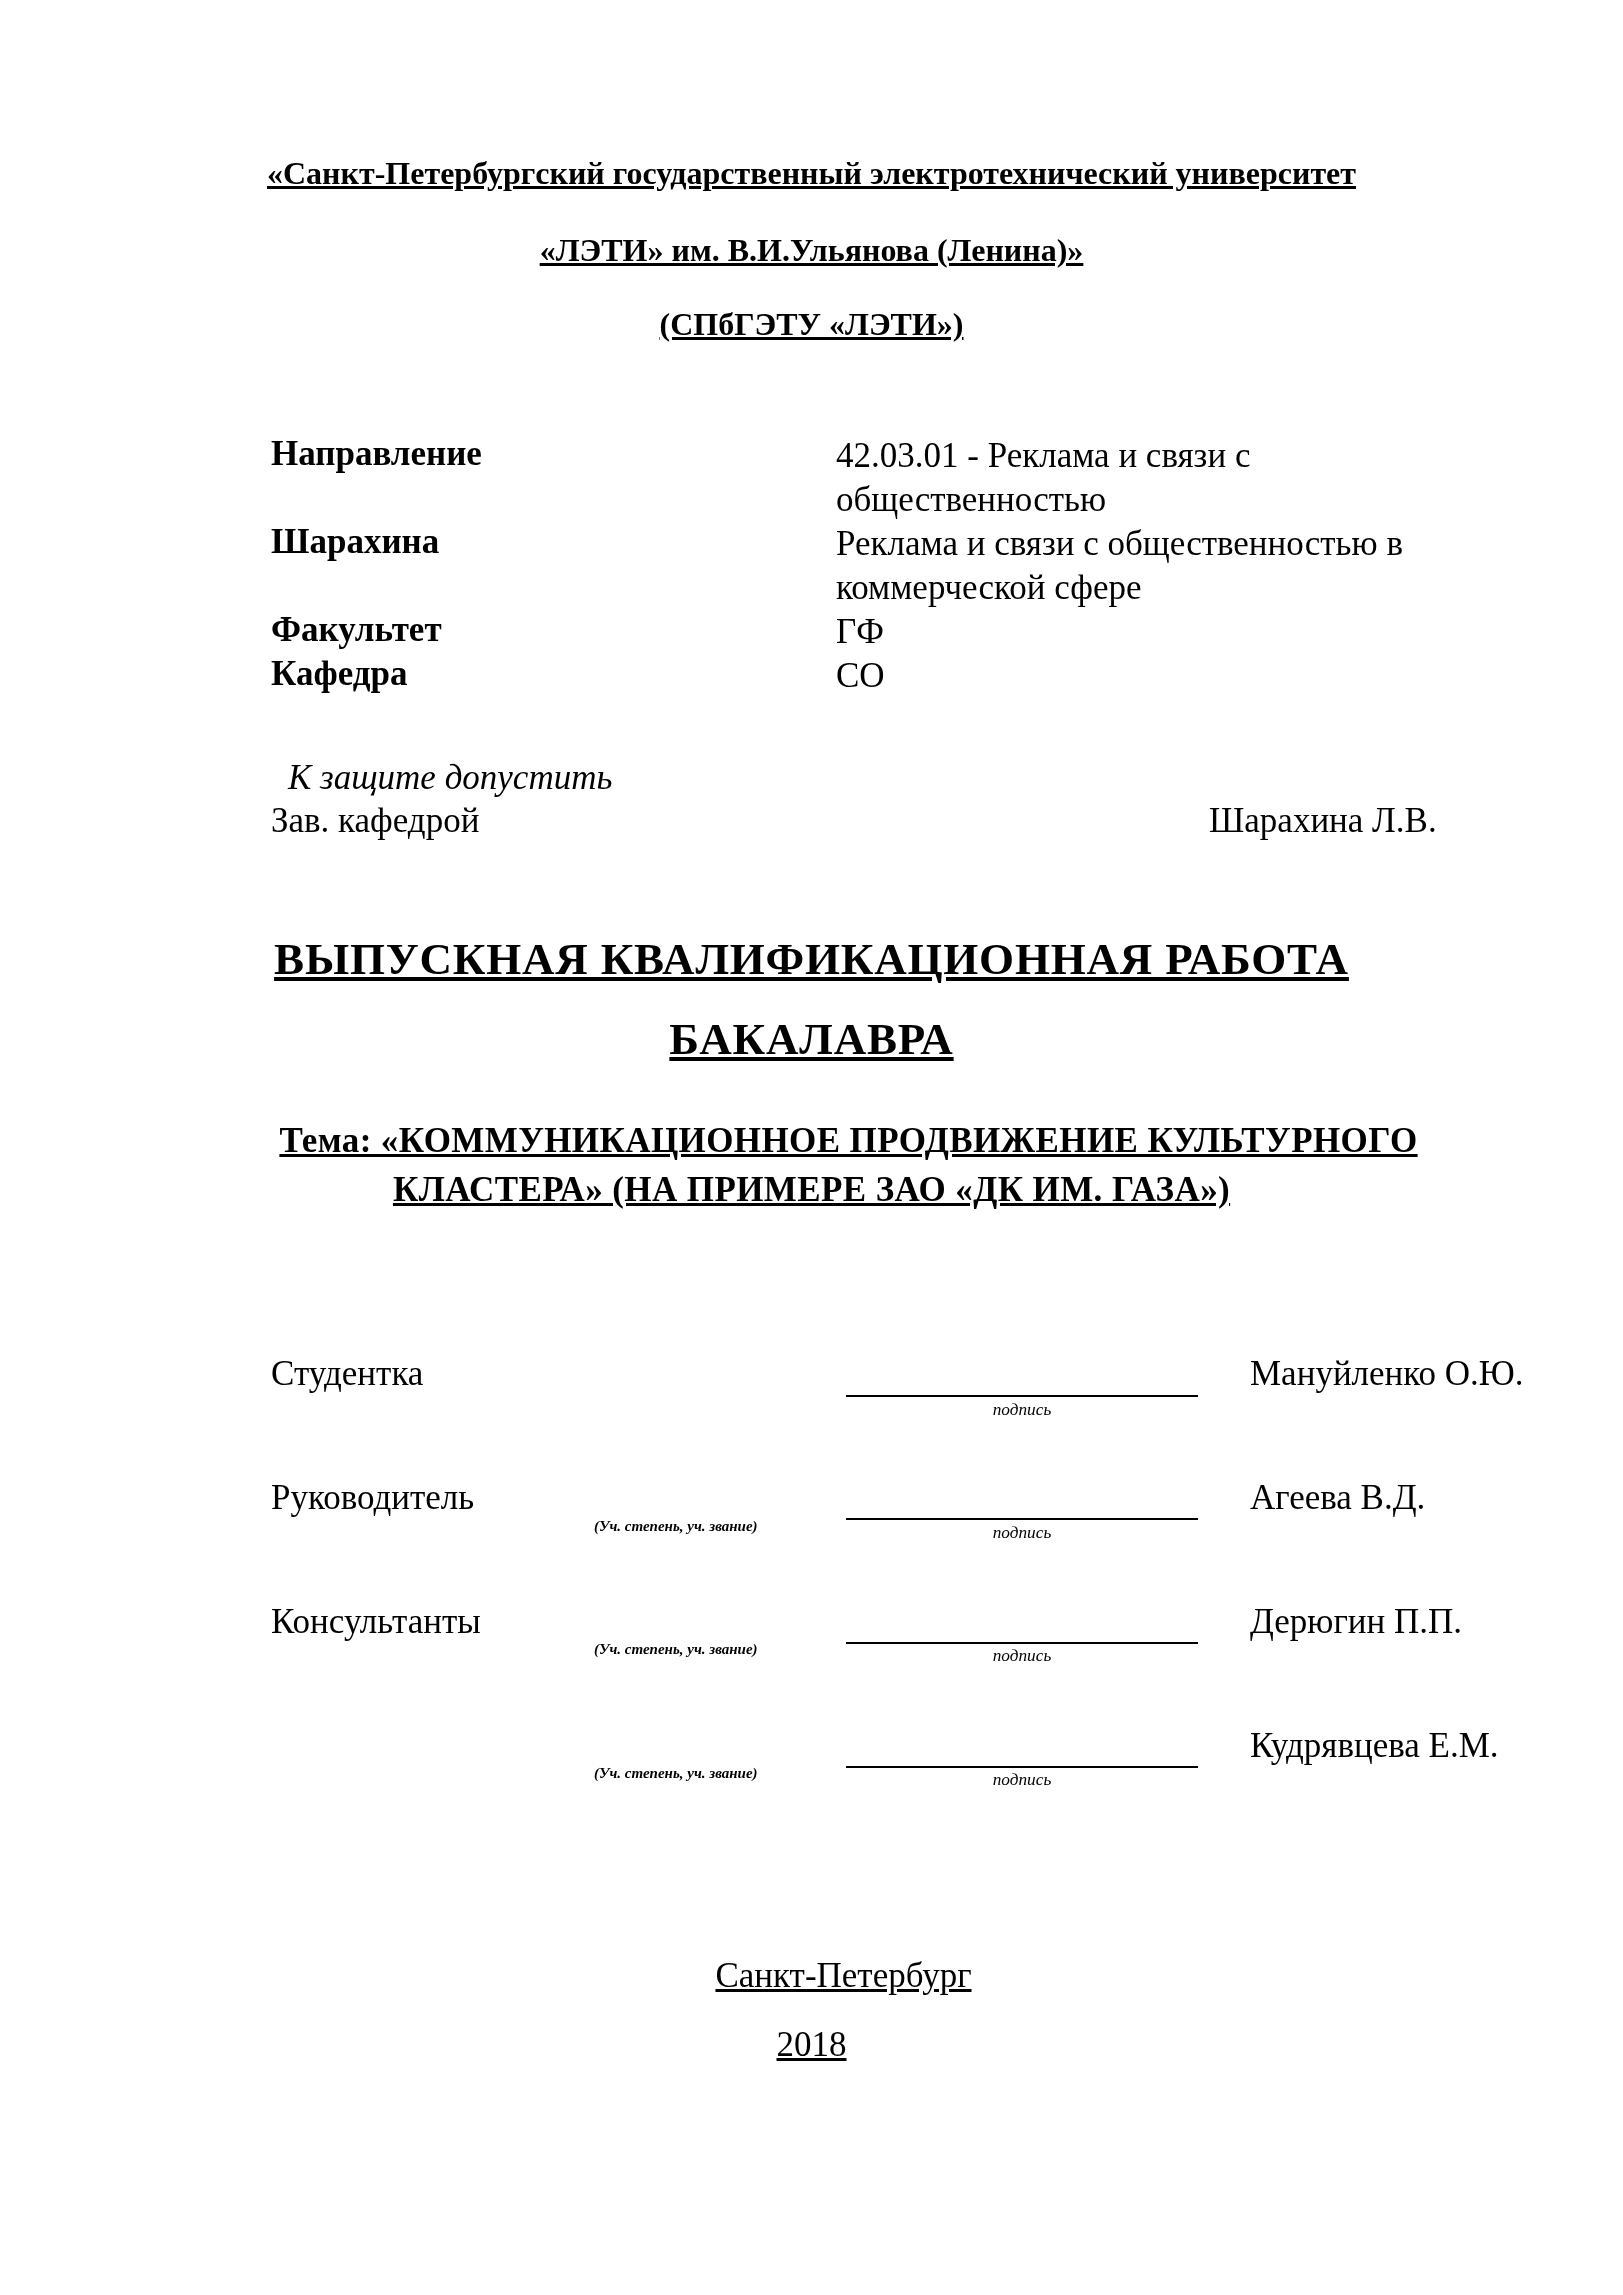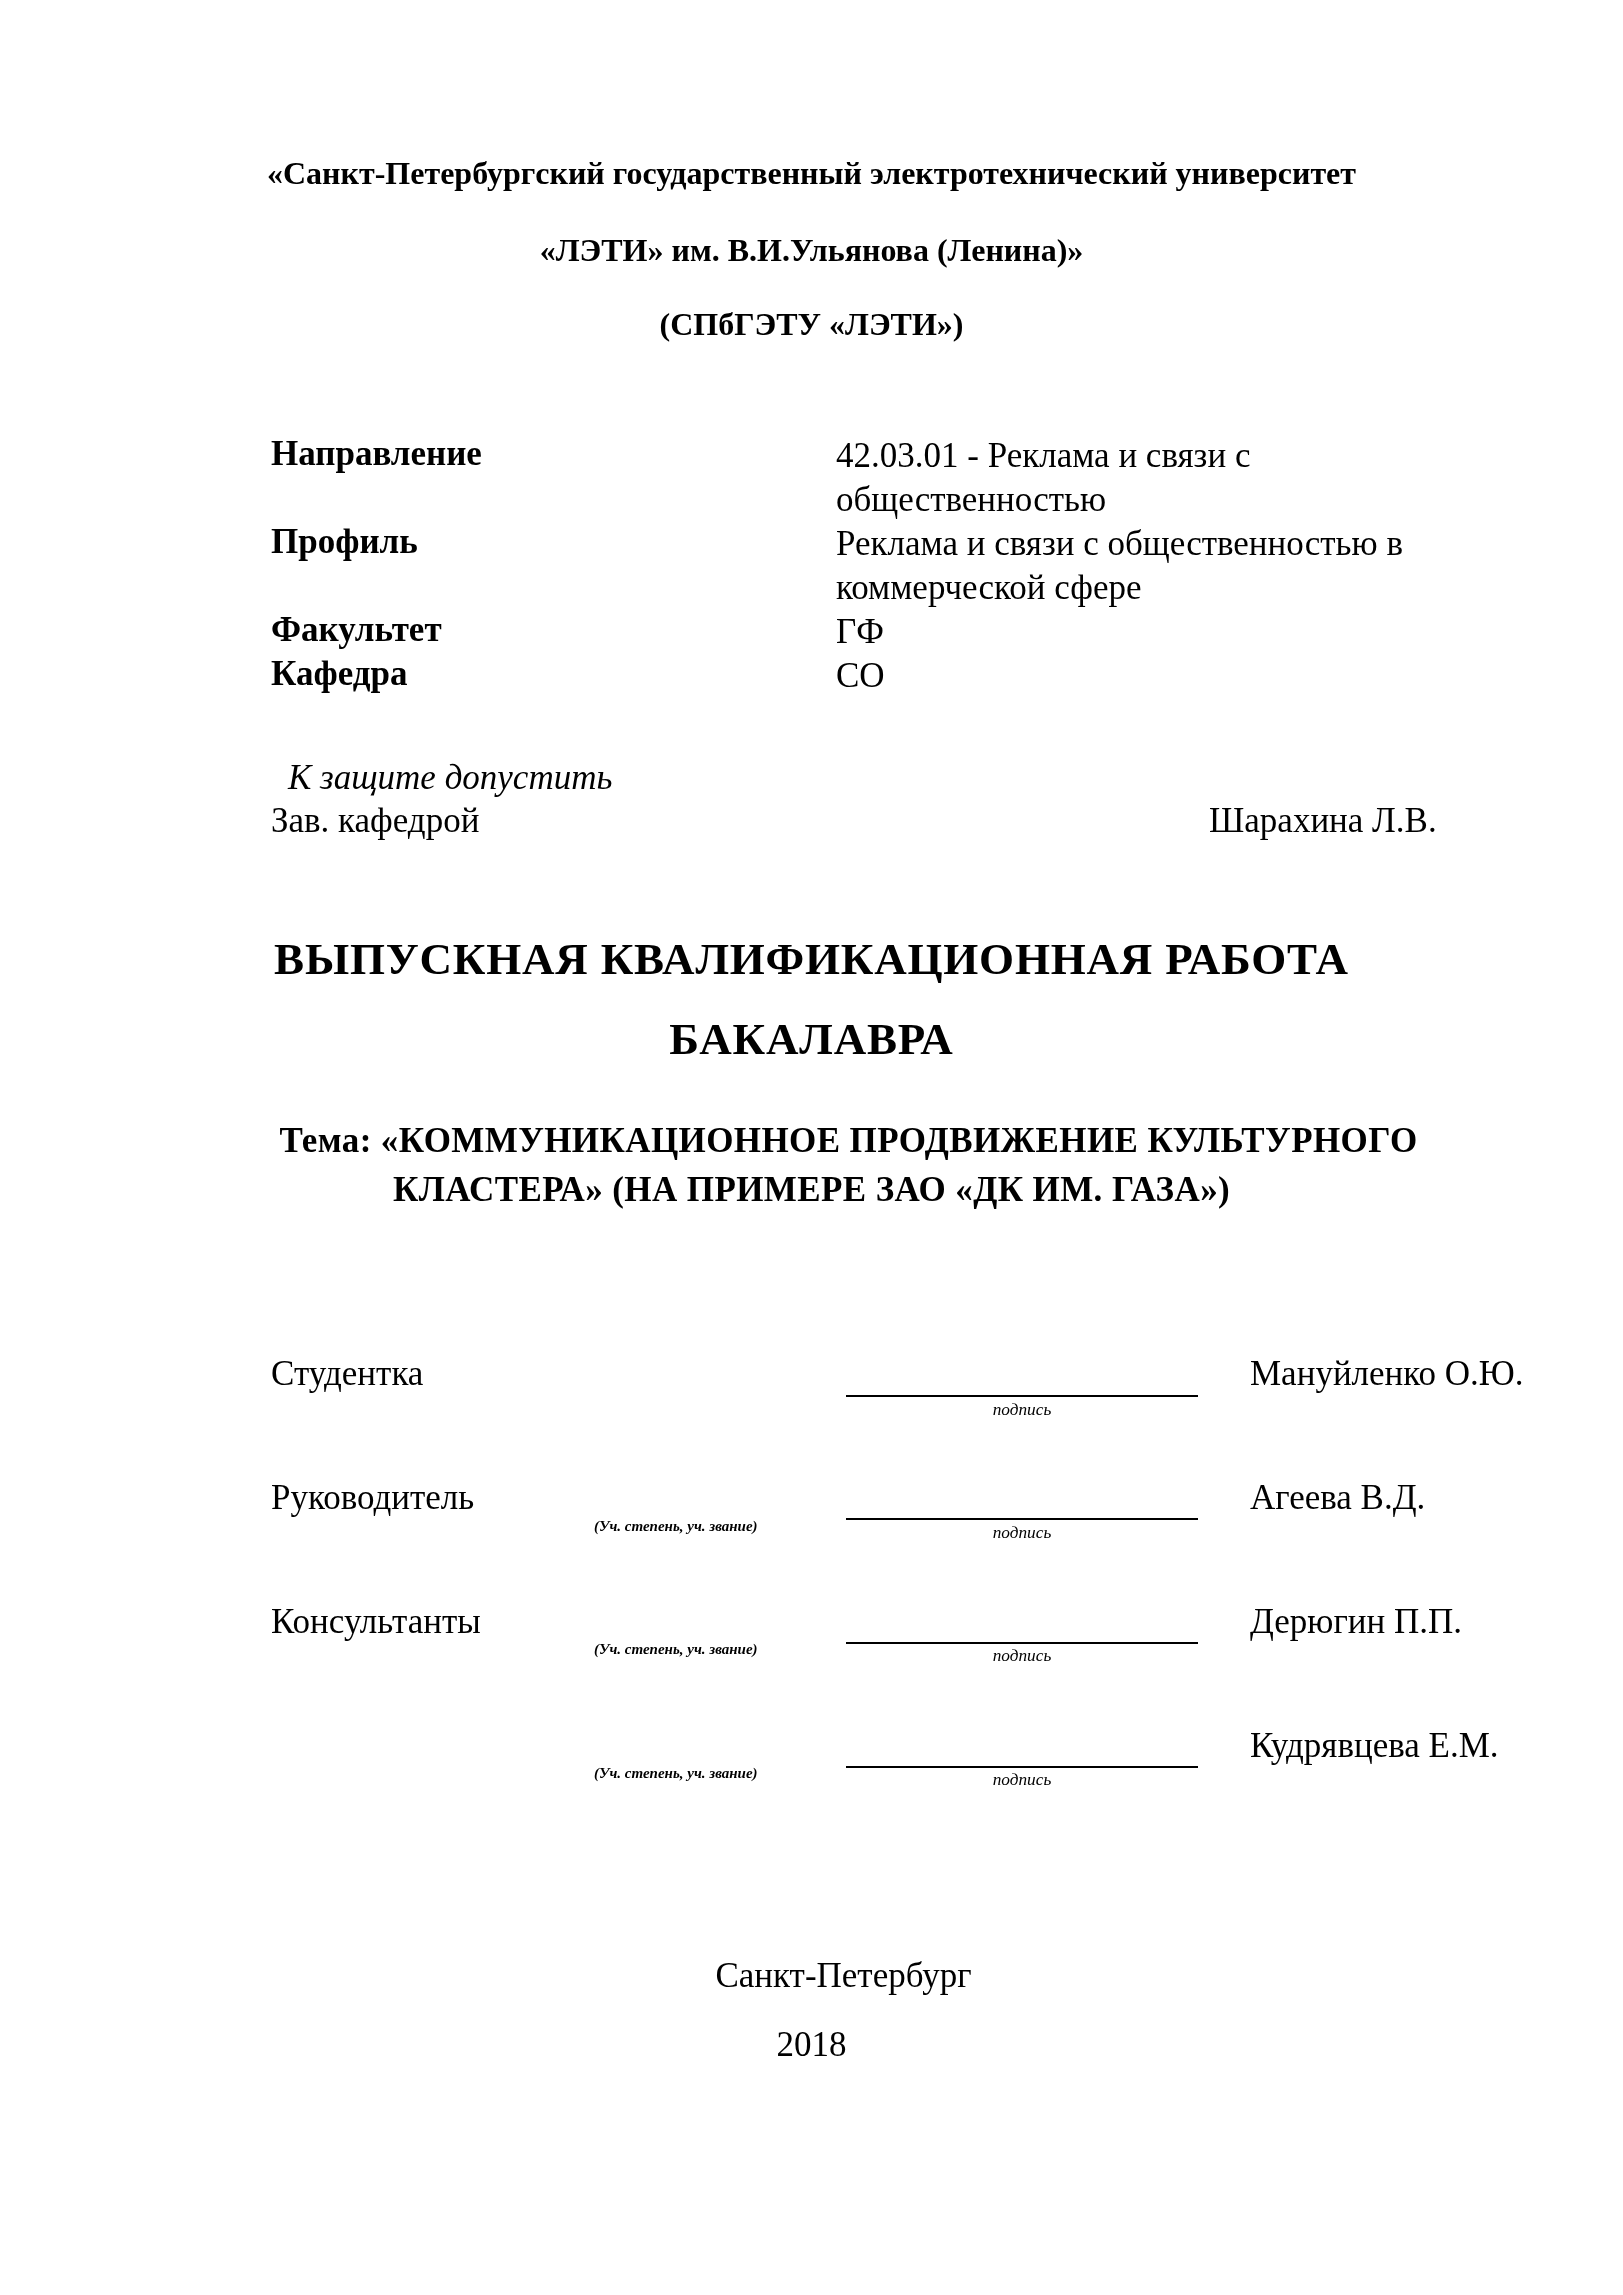--- a/index.html
+++ b/index.html
@@ -1,19 +1,19 @@
 <!DOCTYPE html>
 <html style="font-size:12.6px"><head>
 <meta charset="utf-8">
 <style>
   html, body { margin: 0; padding: 0; background: #ffffff; }
   body { width: 1623px; height: 2295px; position: relative; overflow: hidden;
          font-family: "Liberation Serif", "DejaVu Serif", serif; color: #000; }
   .abs { position: absolute; white-space: nowrap; }
-  .center { left: 0; width: 1623px; text-align: center; }
+  .center { left: 0; width: 1623px; text-align: center; text-decoration: underline; }
   .hdr { font-weight: bold; font-size: 32px; }
   .lbl { font-weight: bold; font-size: 35px; left: 271px; }
   .val { font-size: 35px; left: 836px; line-height: 44px; }
   .norm { font-size: 35px; }
   .title { font-weight: bold; font-size: 45px; letter-spacing: 0.8px; }
   .topic { font-weight: bold; font-size: 35px; letter-spacing: 0.4px; }
   .sigline { position: absolute; left: 846px; width: 352px; height: 0; border-top: 2.4px solid #000; }
   .sm { font-style: italic; font-size: 15px; font-weight: bold; }
   .caption { font-style: italic; font-size: 17.3px; left: 846px; width: 352px; text-align: center; }
 </style>
@@ -21,21 +21,21 @@
 <body>
 
 <div class="abs center hdr" style="top:155px;">«Санкт-Петербургский государственный электротехнический университет</div>
 <div class="abs center hdr" style="top:232px;">«ЛЭТИ» им. В.И.Ульянова (Ленина)»</div>
 <div class="abs center hdr" style="top:306px;">(СПбГЭТУ «ЛЭТИ»)</div>
 
 <div class="abs lbl" style="top:434px;">Направление</div>
 <div class="abs val" style="top:434px;">42.03.01  - Реклама и связи с</div>
 <div class="abs val" style="top:478px;">общественностью</div>
 
-<div class="abs lbl" style="top:522px;">Профиль</div>
+<div class="abs lbl" style="top:522px;">Шарахина</div>
 <div class="abs val" style="top:522px;">Реклама и связи с общественностью в</div>
 <div class="abs val" style="top:566px;">коммерческой сфере</div>
 
 <div class="abs lbl" style="top:610px;">Факультет</div>
 <div class="abs val" style="top:610px;">ГФ</div>
 
 <div class="abs lbl" style="top:654px;">Кафедра</div>
 <div class="abs val" style="top:654px;">СО</div>
 
 <div class="abs norm" style="top:758px; left:288px; font-style:italic;">К защите допустить</div>

